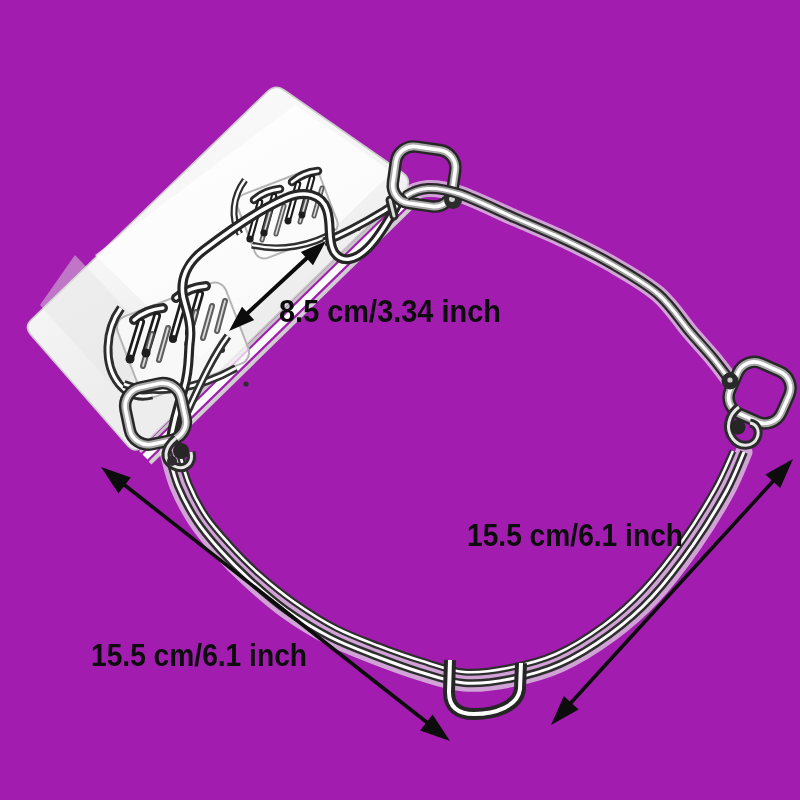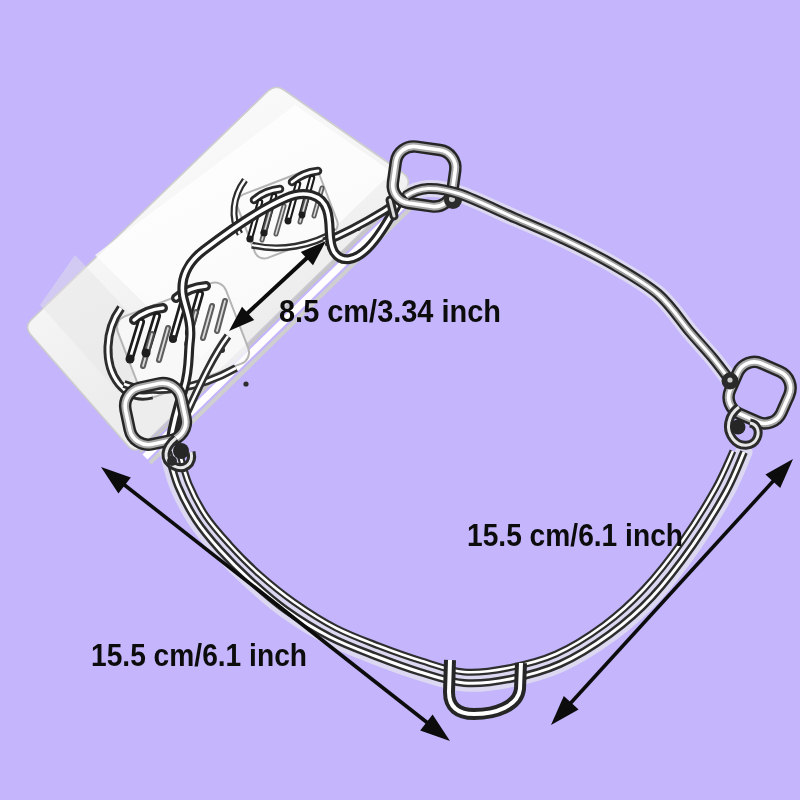--- a/index.html
+++ b/index.html
@@ -1,16 +1,16 @@
 <!DOCTYPE html>
 <html><head>
 <meta charset="utf-8">
 <style>
   html,body{margin:0;padding:0;background:#ffffff;}
-  .stage{position:relative;width:800px;height:800px;background:#c4b5fd;overflow:hidden;
+  .stage{position:relative;width:800px;height:800px;background:#a21caf;overflow:hidden;
          font-family:"Liberation Sans",sans-serif;}
   svg{position:absolute;left:0;top:0;}
   text{font-family:"Liberation Sans",sans-serif;font-weight:bold;fill:#0c0c0c;}
 </style>
 </head>
 <body>
 <div class="stage">
 <svg width="800" height="800" viewBox="0 0 800 800">
 <defs>
   <linearGradient id="padGrad" x1="0%" y1="0%" x2="55%" y2="100%">

